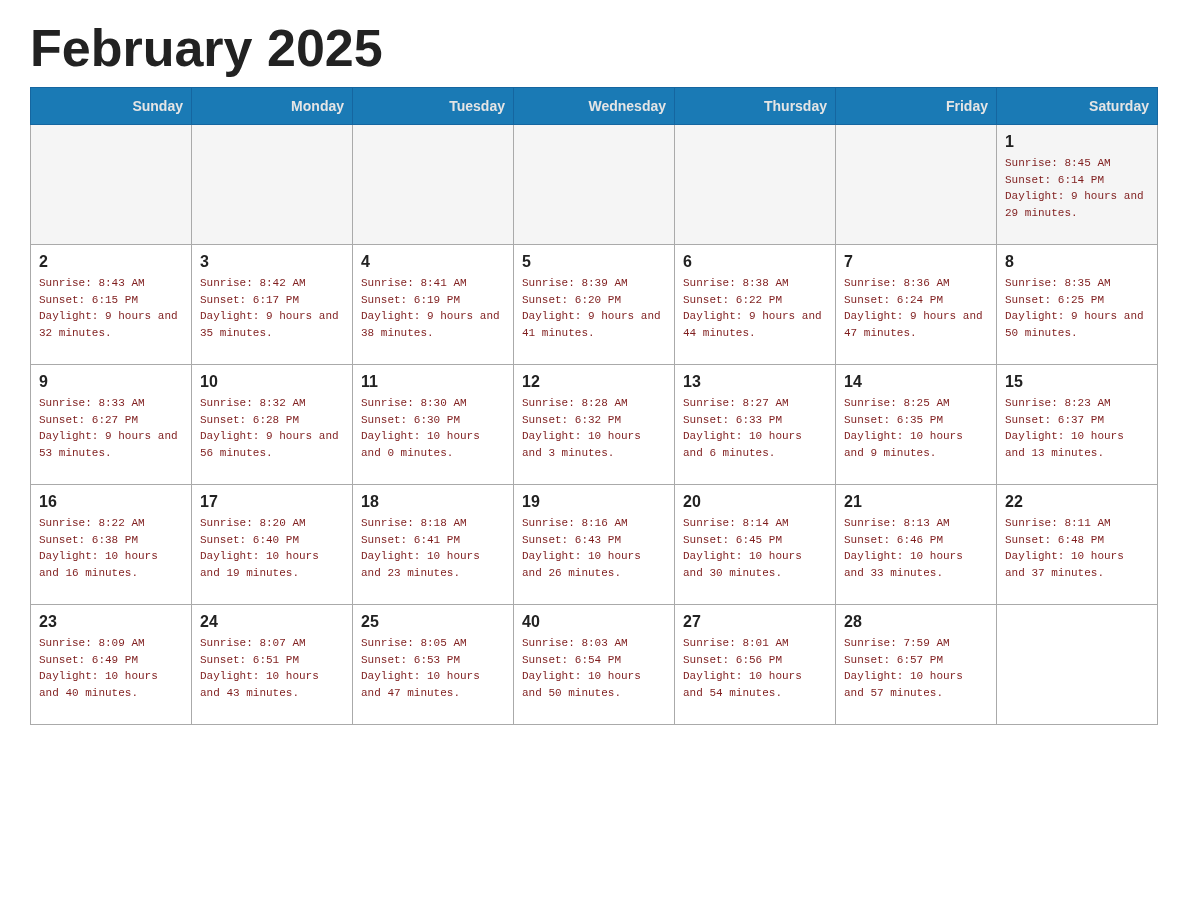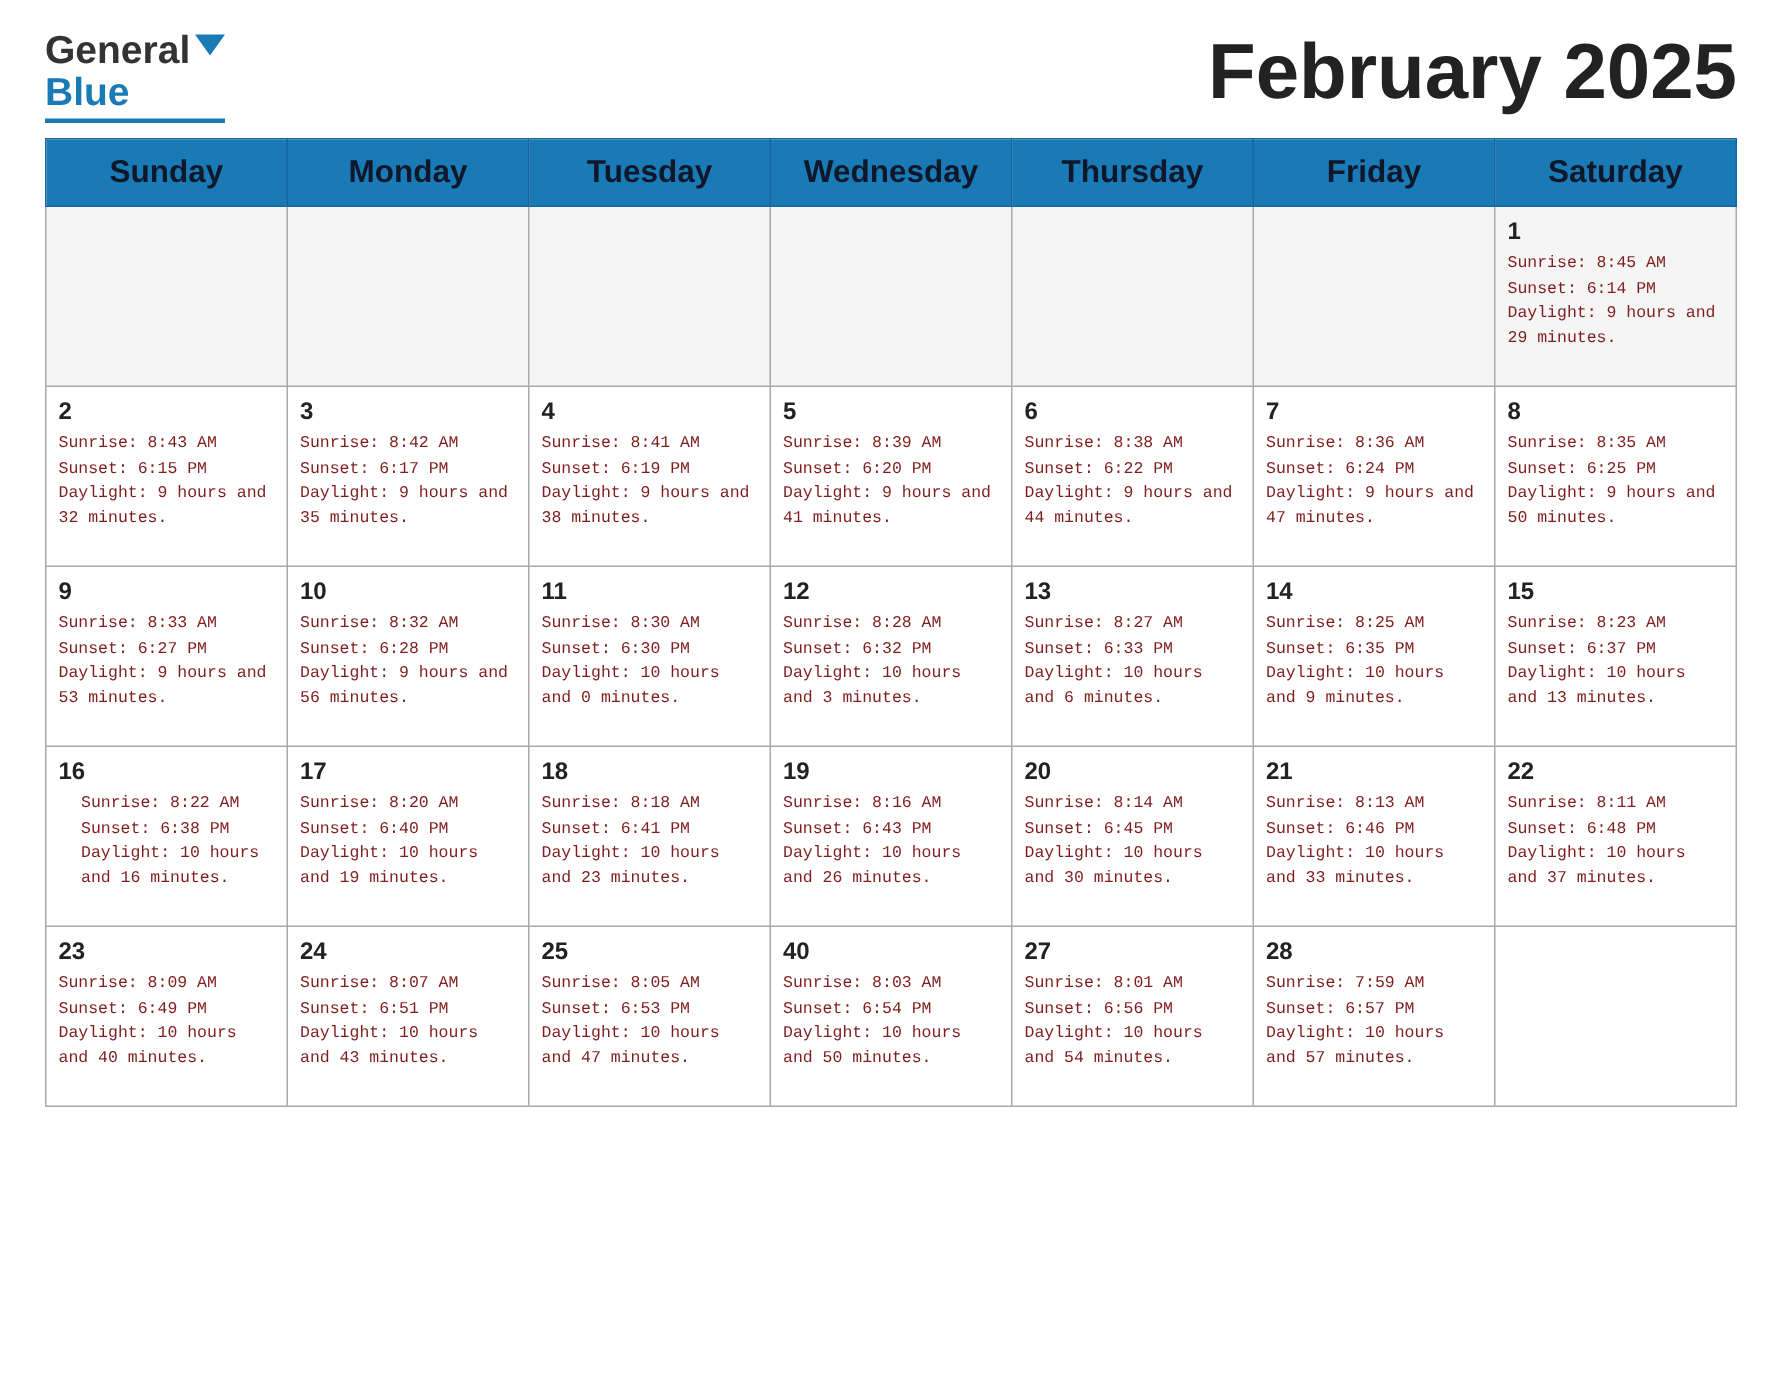--- a/index.html
+++ b/index.html
@@ -64,25 +64,25 @@
       color: #555;
       margin-top: 4px;
     }
     .calendar {
       width: 100%;
       border-collapse: collapse;
       margin-top: 10px;
     }
     .calendar thead th {
       background: #1a7ab5;
-      color: #0f172a;
-      font-size: 21px;
+      color: #e5e5e5;
+      font-size: 14px;
       font-weight: bold;
       padding: 10px 8px;
-      text-align: center;
+      text-align: right;
       border: 1px solid #1566a0;
     }
     .calendar tbody td {
       vertical-align: top;
       border: 1px solid #aaa;
       padding: 8px;
       width: 14.28%;
       min-height: 120px;
       height: 120px;
       font-size: 13px;
@@ -106,30 +106,20 @@
       font-family: Liberation Mono, monospace;
     }
     .empty-cell {
       background: #f5f5f5;
     }
   </style>
 </head>
 <body>
 
 <div class="header">
-  <div class="logo">
-    <div style="display:flex; align-items:center;">
-      <span class="logo-general">General</span>
-      <span class="logo-triangle"></span>
-    </div>
-    <div style="display:flex; align-items:center;">
-      <span class="logo-blue">Blue</span>
-    </div>
-    <div class="logo-line"></div>
-  </div>
   <div class="title-section">
     <div class="main-title">February 2025</div>
   </div>
 </div>
 
 <table class="calendar">
   <thead>
     <tr>
     <th>Sunday</th>
         <th>Monday</th>
@@ -239,21 +229,21 @@
         <td>
           <span class="day-number">15</span>
           <div class="day-info" style="white-space: pre-line;">Sunrise: 8:23 AM
 Sunset: 6:37 PM
 Daylight: 10 hours and 13 minutes.</div>
         </td>
       </tr>
       <tr>
         <td>
           <span class="day-number">16</span>
-          <div class="day-info" style="white-space: pre-line; margin-left: 15px;">Sunrise: 8:22 AM
+          <div class="day-info" style="white-space: pre-line;">Sunrise: 8:22 AM
 Sunset: 6:38 PM
 Daylight: 10 hours and 16 minutes.</div>
         </td>
         <td>
           <span class="day-number">17</span>
           <div class="day-info" style="white-space: pre-line;">Sunrise: 8:20 AM
 Sunset: 6:40 PM
 Daylight: 10 hours and 19 minutes.</div>
         </td>
         <td>

